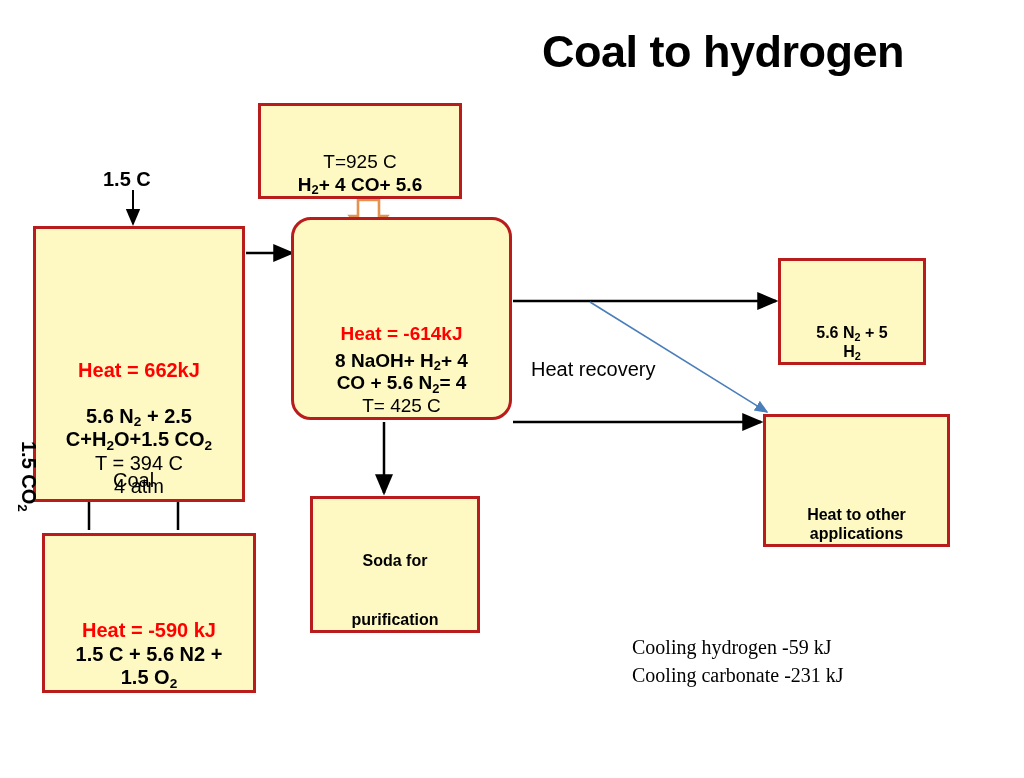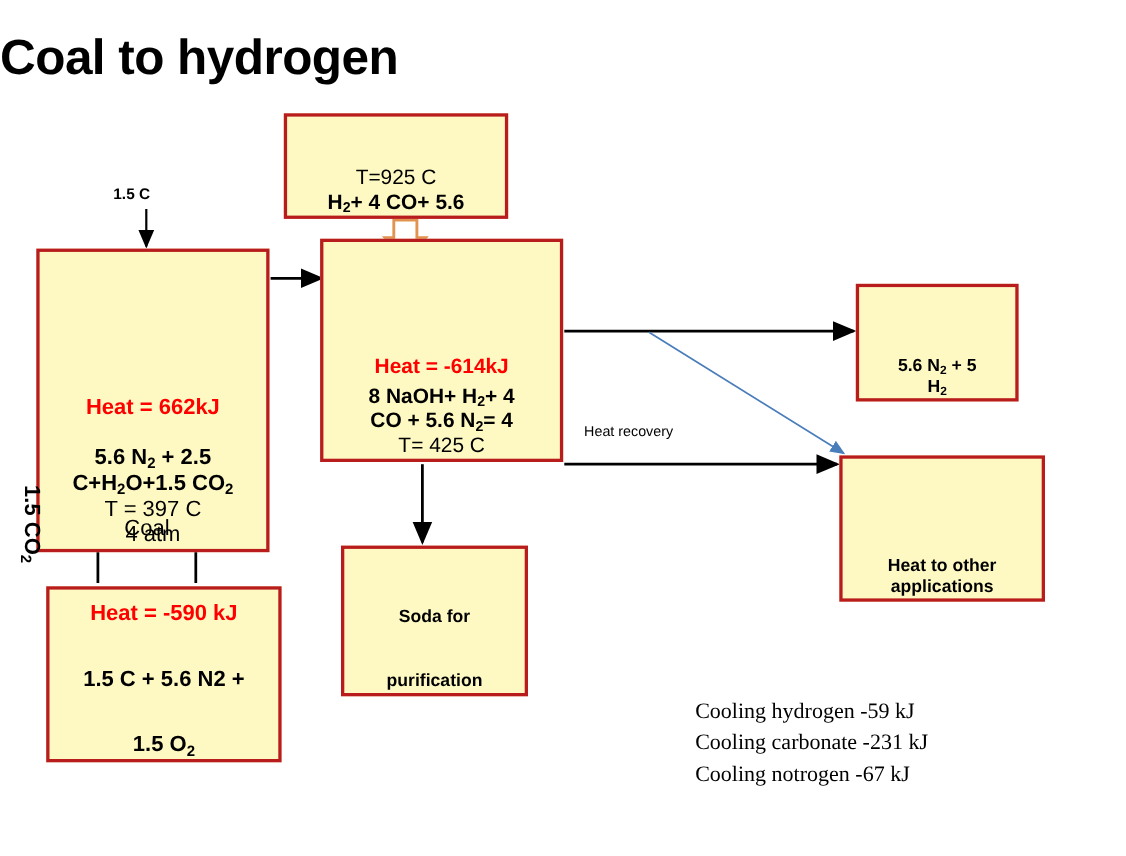--- a/index.html
+++ b/index.html
@@ -16,21 +16,21 @@
     width: 1024px;
     height: 778px;
     background: #ffffff;
     overflow: hidden;
   }
   .title {
     position: absolute;
     left: 0;
     top: 26px;
     width: 904px;
-    text-align: left;
+    text-align: right;
     font-size: 45px;
     font-weight: bold;
     color: #000000;
     letter-spacing: -0.5px;
   }
   .box {
     position: absolute;
     border: 3px solid #b91c1c;
     background: #fef9c3;
     box-sizing: border-box;
@@ -51,45 +51,45 @@
   sub {
     font-size: 0.68em;
     vertical-align: baseline;
     position: relative;
     bottom: -0.28em;
   }
 
   
   #box-syngas   { left: 258px; top: 103px;  width: 204px; height: 96px;  padding-top: 5px; }
   #box-gasifier { left: 33px;  top: 226px;  width: 212px; height: 276px; padding-top: 8px; }
-  #box-reactor  { left: 291px; top: 217px;  width: 221px; height: 203px; padding-top: 5px; }
+  #box-reactor  { left: 291px; top: 217px;  width: 221px; height: 203px; padding-top: 5px; border-radius: 20px; }
   #box-product  { left: 778px; top: 258px;  width: 148px; height: 107px; padding-top: 24px; }
   #box-heatapp  { left: 763px; top: 414px;  width: 187px; height: 133px; padding-top: 34px; }
   #box-soda     { left: 310px; top: 496px;  width: 170px; height: 137px; padding-top: 33px; }
-  #box-combust  { left: 42px;  top: 533px;  width: 214px; height: 160px; padding-top: 10px; gap: 36px; }
+  #box-combust  { left: 42px;  top: 533px;  width: 214px; height: 160px; padding-top: 10px; }
 
   #box-syngas .line   { font-size: 19px; }
   #box-gasifier .line { font-size: 20px; }
   #box-reactor .line  { font-size: 19px; }
   #box-product .line  { font-size: 16px; }
   #box-heatapp .line  { font-size: 16px; }
   #box-soda .line     { font-size: 16px; margin-top: 40px; }
   #box-combust .line  { font-size: 20px; }
 
   #box-gasifier .sp   { height: 22px; }
   #box-reactor .sp    { height: 4px; }
 
   
   .label {
     position: absolute;
     color: #000000;
     white-space: nowrap;
   }
-  #lbl-coal-in   { left: 103px; top: 168px; font-size: 14px; font-weight: bold; }
-  #lbl-heat-rec  { left: 531px; top: 384px; font-size: 13px; }
+  #lbl-coal-in   { left: 103px; top: 168px; font-size: 20px; font-weight: bold; }
+  #lbl-heat-rec  { left: 531px; top: 358px; font-size: 20px; }
   #lbl-heat-up   { left: 113px; top: 469px; font-size: 20px; }
   #lbl-co2 {
     left: 40px; top: 441px;
     font-size: 20px; font-weight: bold;
     transform: rotate(90deg);
     transform-origin: left top;
   }
 
   #notes {
     position: absolute;
@@ -147,21 +147,21 @@
   <div class="box" id="box-syngas">
     <div class="line r">T=925 C</div>
     <div class="line b">H<sub>2</sub>+ 4 CO+ 5.6</div>
   </div>
 
   <div class="box" id="box-gasifier">
     <div class="line red">Heat = 662kJ</div>
     <div class="sp"></div>
     <div class="line b">5.6 N<sub>2</sub> + 2.5</div>
     <div class="line b">C+H<sub>2</sub>O+1.5 CO<sub>2</sub></div>
-    <div class="line r">T = 397 C</div>
+    <div class="line r">T = 394 C</div>
     <div class="line r">4 atm</div>
   </div>
 
   <div class="box" id="box-reactor">
     <div class="line red">Heat   = -614kJ</div>
     <div class="sp"></div>
     <div class="line b">8 NaOH+ H<sub>2</sub>+ 4</div>
     <div class="line b">CO + 5.6 N<sub>2</sub>= 4</div>
     <div class="line r">T= 425 C</div>
   </div>
@@ -191,16 +191,15 @@
 
   <div class="label" id="lbl-heat-rec">Heat recovery</div>
 
   <div class="label" id="lbl-heat-up">Coal</div>
 
   <div class="label" id="lbl-co2">1.5 CO<sub>2</sub></div>
 
   <div id="notes">
     <div>Cooling hydrogen -59 kJ</div>
     <div>Cooling carbonate -231 kJ</div>
-    <div>Cooling notrogen -67 kJ</div>
   </div>
 
 </div>
 
 </body></html>

